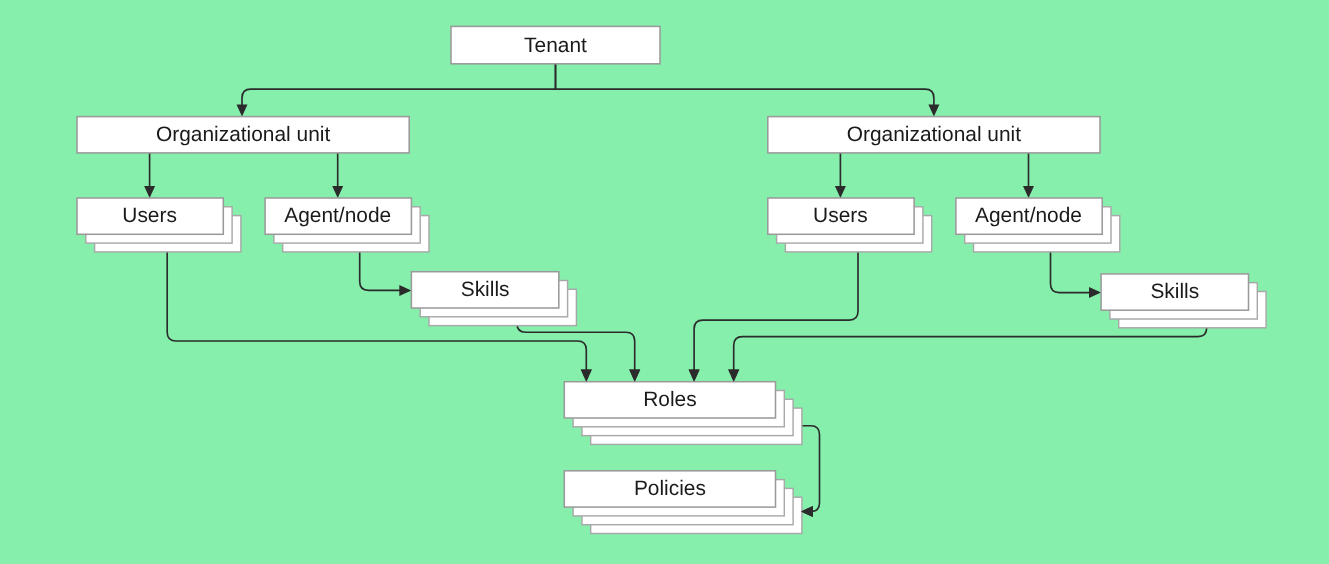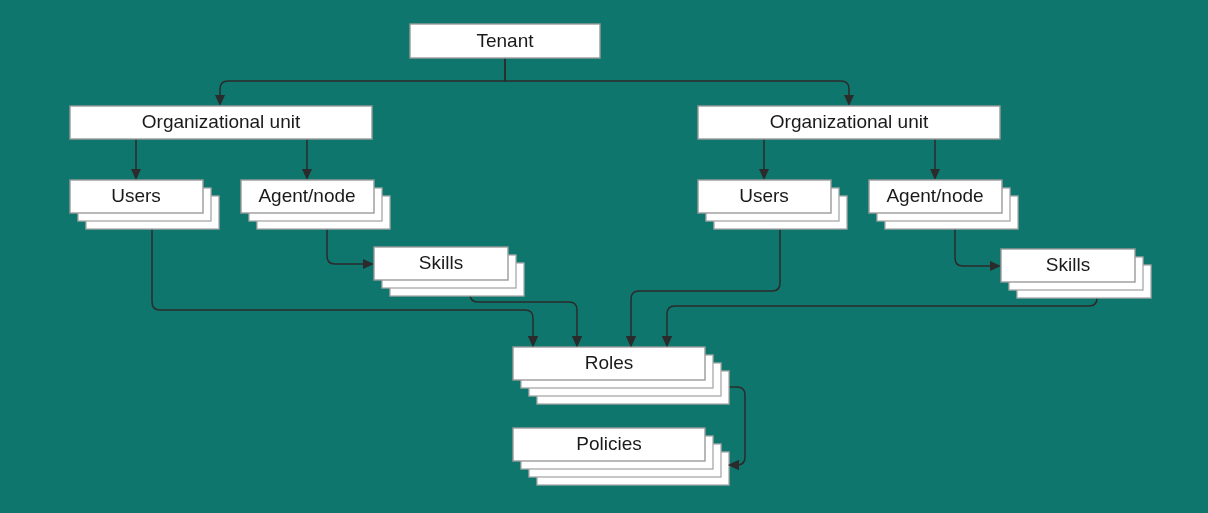--- a/index.html
+++ b/index.html
@@ -10,21 +10,21 @@
   body {
     width: 1208px;
     height: 513px;
     font-family: "Liberation Sans", sans-serif;
     overflow: hidden;
   }
   #diagram-root {
     position: relative;
     width: 1208px;
     height: 513px;
-    background: #0f766e;
+    background: #86efac;
   }
   svg.canvas {
     position: absolute;
     top: 0;
     left: 0;
     width: 1208px;
     height: 513px;
   }
   .node-box {
     fill: #ffffff;

